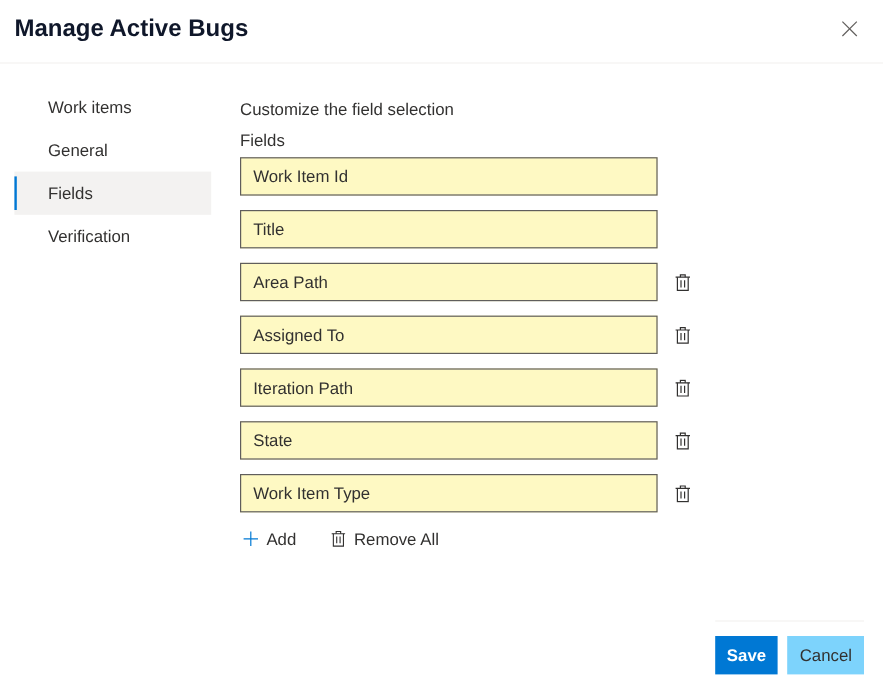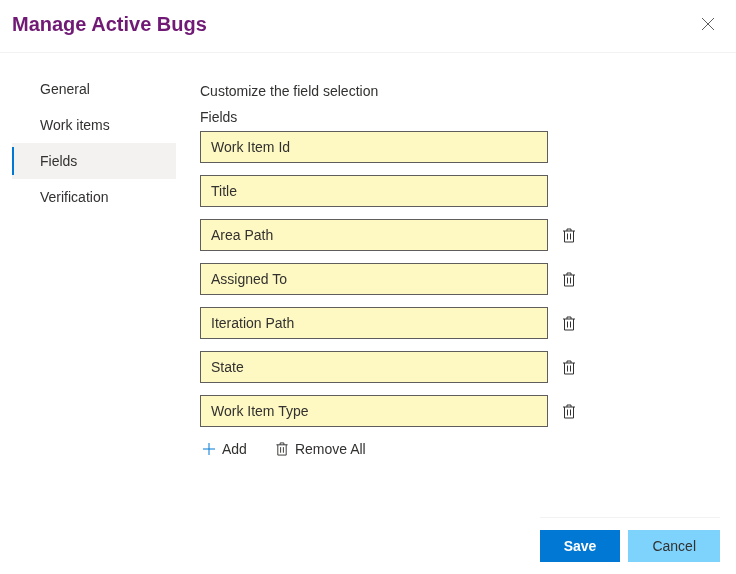--- a/index.html
+++ b/index.html
@@ -15,21 +15,21 @@
     .header {
       display: flex;
       justify-content: space-between;
       align-items: center;
       padding: 12px 16px 16px 12px;
       border-bottom: 1px solid #f3f2f1;
     }
     .header h1 {
       font-size: 20px;
       font-weight: 600;
-      color: #701a75;
+      color: #0f172a;
     }
     .close-btn {
       background: none;
       border: none;
       cursor: pointer;
       padding: 4px;
       display: flex;
       align-items: center;
       justify-content: center;
     }
@@ -133,21 +133,21 @@
       bottom: 12px;
       right: 16px;
       display: flex;
       gap: 8px;
       border-top: 1px solid #f3f2f1;
       padding-top: 12px;
     }
     .btn {
       border: none;
       height: 32px;
-      padding: 0 24px;
+      padding: 0 10px;
       font-size: 14px;
       cursor: pointer;
       font-family: inherit;
     }
     .btn-primary { background: #0078d4; color: #fff; font-weight: 600; }
     .btn-secondary { background: #7dd3fc; color: #323130; }
   </style>
 </head>
 <body>
 
@@ -157,24 +157,24 @@
     <svg viewBox="0 0 16 16">
         <line x1="2" y1="2" x2="14" y2="14"></line>
         <line x1="14" y1="2" x2="2" y2="14"></line>
       </svg>
   </button>
 </div>
 
 <div class="body">
   <div class="sidebar" id="sidebar">
       <div class="sidebar-item">
+        <span>Work items</span>
+      </div>
+      <div class="sidebar-item">
         <span>General</span>
-      </div>
-      <div class="sidebar-item">
-        <span>Work items</span>
       </div>
       <div class="sidebar-item selected">
         <span>Fields</span>
       </div>
       <div class="sidebar-item">
         <span>Verification</span>
       </div>
     </div>
   <div class="main">
     <div class="section-title">Customize the field selection</div>

